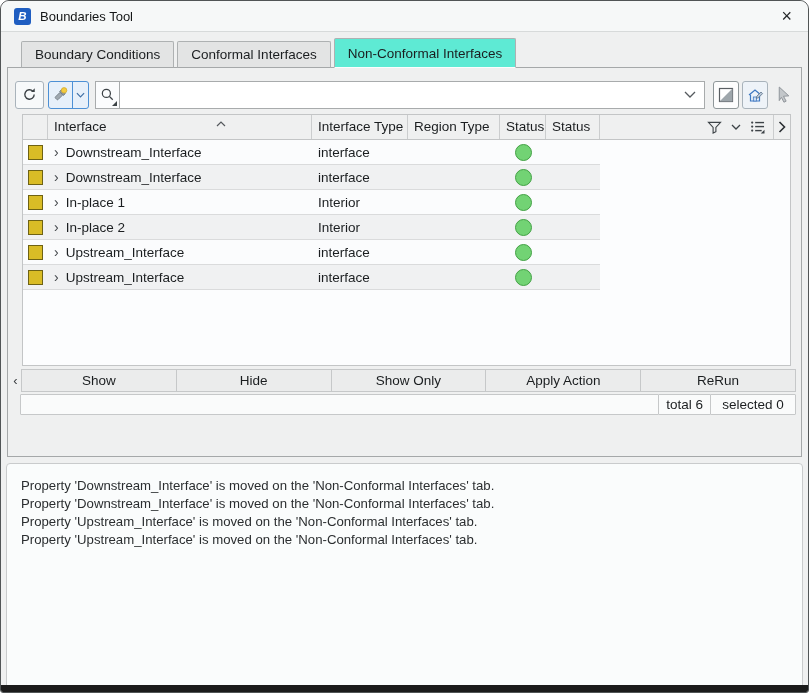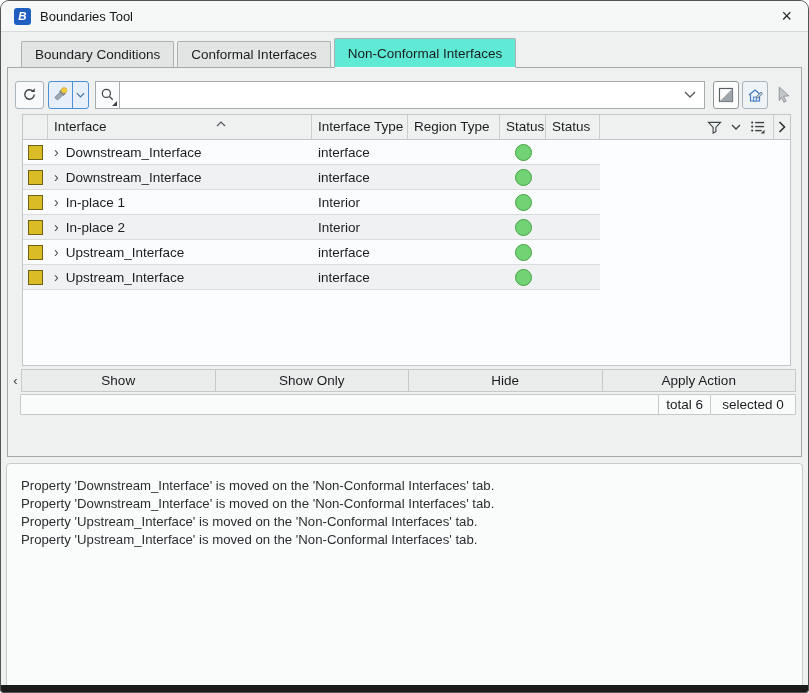--- a/index.html
+++ b/index.html
@@ -516,23 +516,24 @@
             <span class="status-dot"></span>
           </div>
         <div class="c-action"></div>
       </div>
     </div>
 
     <div class="actions-row">
       <div class="scroll-left">‹</div>
       <div class="action-btns">
         <button class="action-btn">Show</button>
+        <button class="action-btn">Hide</button>
         <button class="action-btn">Show Only</button>
-        <button class="action-btn">Hide</button>
         <button class="action-btn">Apply Action</button>
+        <button class="action-btn">ReRun</button>
       </div>
     </div>
 
     <div class="count-row">
       <div class="count-cell count-spacer"></div>
       <div class="count-cell count-total">total 6</div>
       <div class="count-cell count-selected">selected 0</div>
     </div>
 
   </div>

